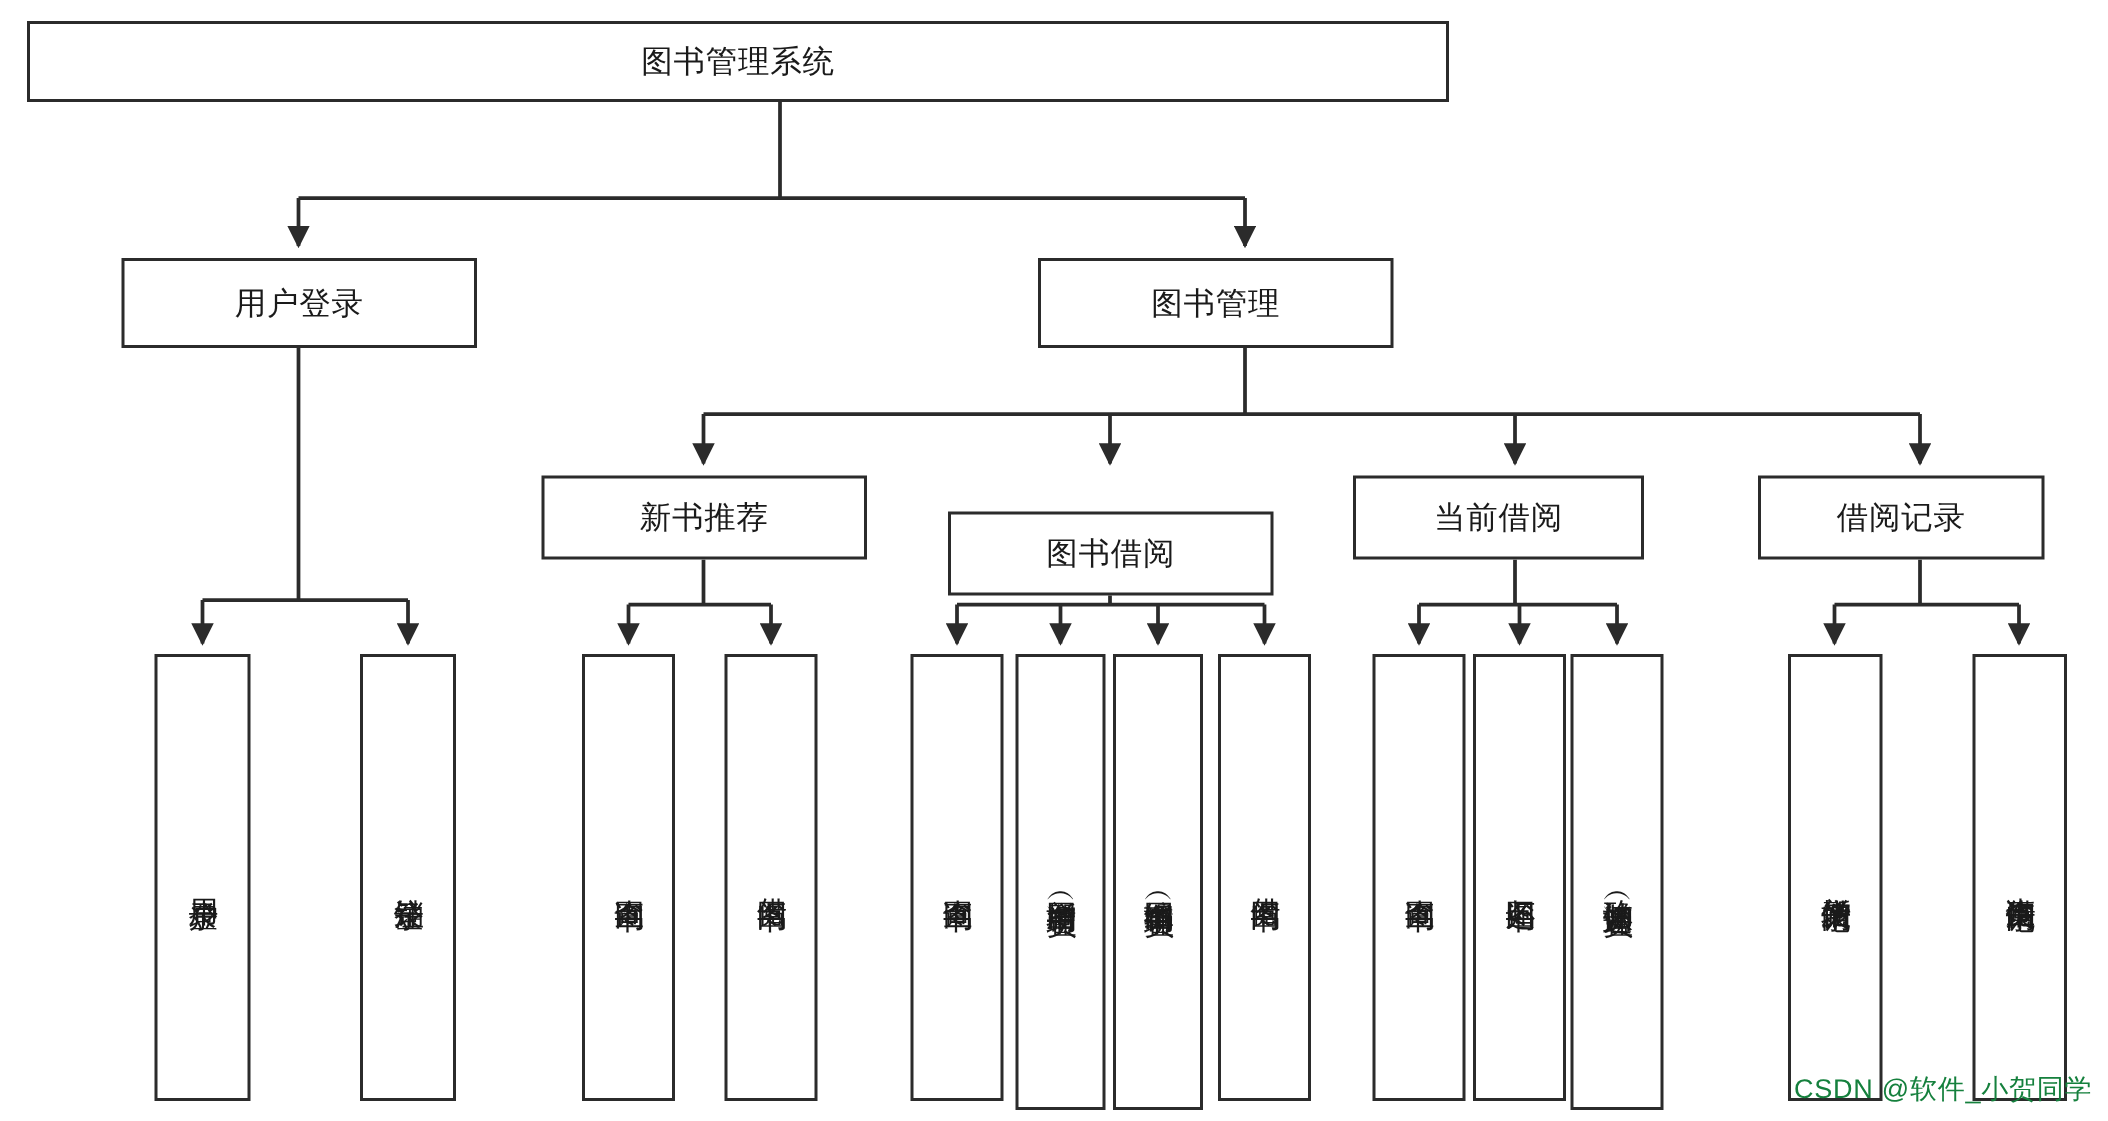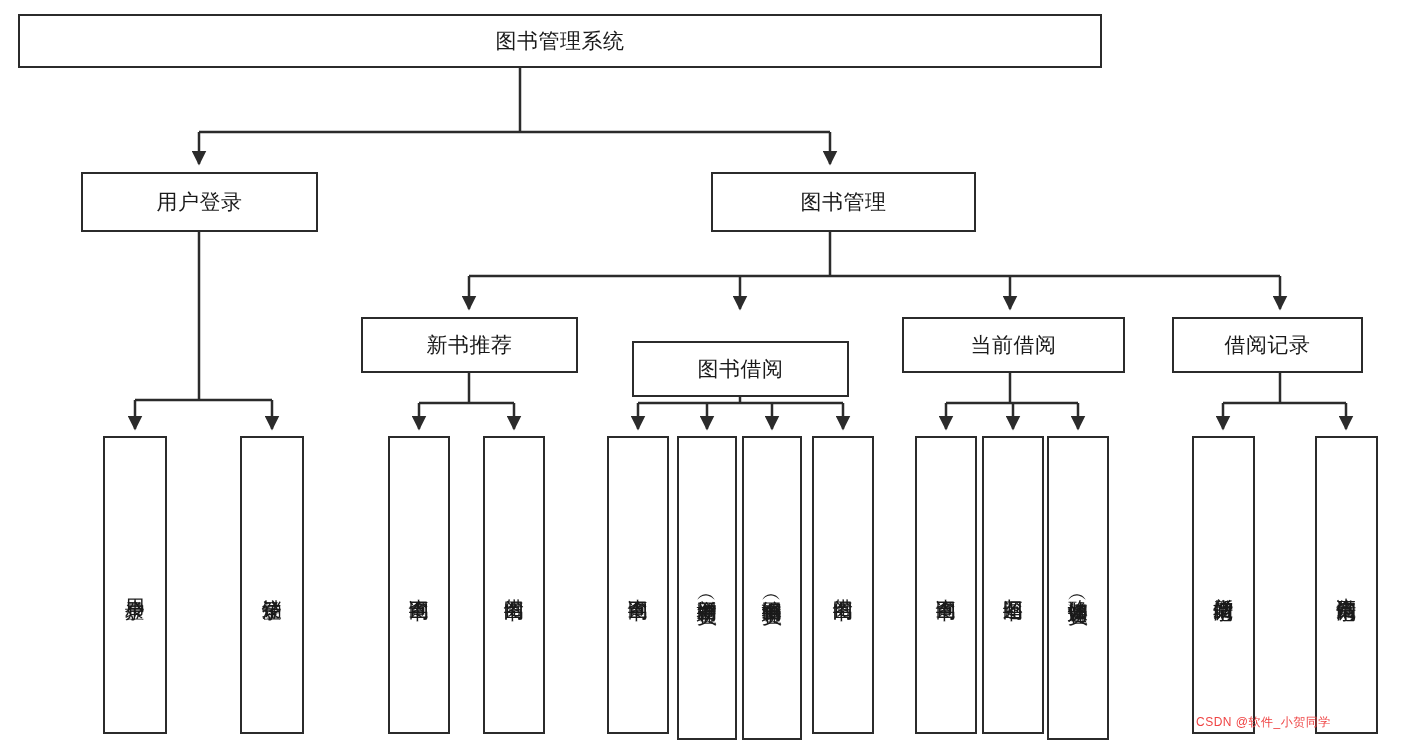--- a/index.html
+++ b/index.html
@@ -46,22 +46,22 @@
   }
   .node.v .vtext {
     writing-mode: vertical-rl;
     text-orientation: upright;
     line-height: 1.12;
     letter-spacing: 1px;
     white-space: nowrap;
   }
   .watermark {
     position: absolute;
-    font-size: 12px;
-    color: #ef4444;
+    font-size: 18px;
+    color: #15803d;
     white-space: nowrap;
     letter-spacing: 0.5px;
     text-align: right;
   }
 </style>
 </head>
 <body>
 
 <div id="canvas">
 
@@ -108,38 +108,38 @@
       <path d="M 1013 403 L 1013 429" marker-end="url(#arrow)"></path>
       <path d="M 1078 403 L 1078 429" marker-end="url(#arrow)"></path>
 
       <path d="M 1280 373 L 1280 403"></path>
       <path d="M 1223 403 L 1346 403"></path>
       <path d="M 1223 403 L 1223 429" marker-end="url(#arrow)"></path>
       <path d="M 1346 403 L 1346 429" marker-end="url(#arrow)"></path>
     </g>
   </svg>
 
-  <div class="node h" style="left: 18px; top: 14px; width: 1084px; height: 54px;">
+  <div class="node h" style="left: 18px; top: 14px; width: 948px; height: 54px;">
       <span>图书管理系统</span>
     </div>
 
   <div class="node h" style="left: 81px; top: 172px; width: 237px; height: 60px;">
       <span>用户登录</span>
     </div>
-  <div class="node h" style="left: 711px; top: 172px; width: 265px; height: 60px;">
+  <div class="node h" style="left: 692px; top: 172px; width: 237px; height: 60px;">
       <span>图书管理</span>
     </div>
 
   <div class="node h" style="left: 361px; top: 317px; width: 217px; height: 56px;">
       <span>新书推荐</span>
     </div>
   <div class="node h" style="left: 632px; top: 317px; width: 217px; height: 56px; margin-top: 24px;">
       <span>图书借阅</span>
     </div>
-  <div class="node h" style="left: 902px; top: 317px; width: 223px; height: 56px; font-family: Liberation Serif, serif;">
+  <div class="node h" style="left: 902px; top: 317px; width: 194px; height: 56px; font-family: Liberation Serif, serif;">
       <span>当前借阅</span>
     </div>
   <div class="node h" style="left: 1172px; top: 317px; width: 191px; height: 56px;">
       <span>借阅记录</span>
     </div>
 
   <div class="node v" style="left: 103px; top: 436px; width: 64px; height: 298px;">
     <span class="vtext">用户登录</span>
     </div>
   <div class="node v" style="left: 240px; top: 436px; width: 64px; height: 298px;">

